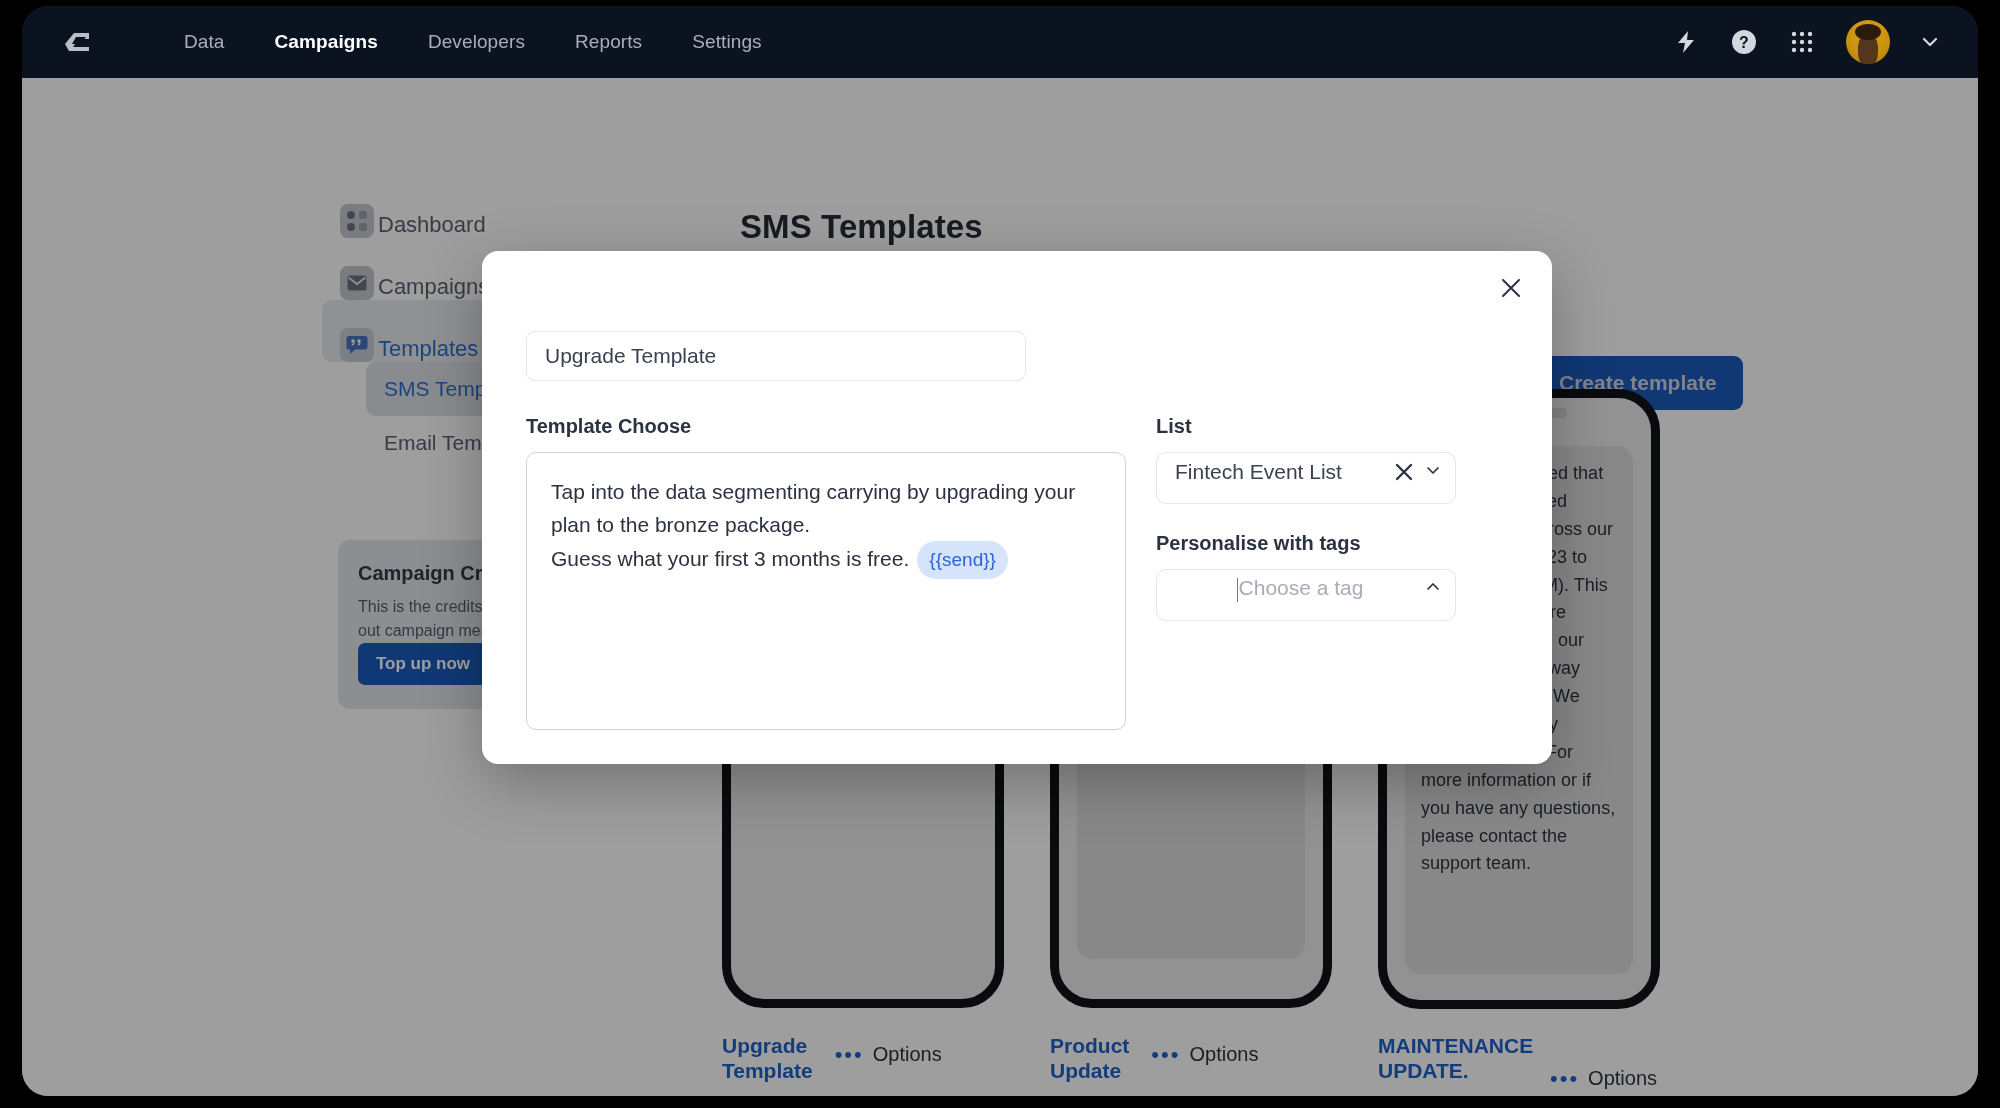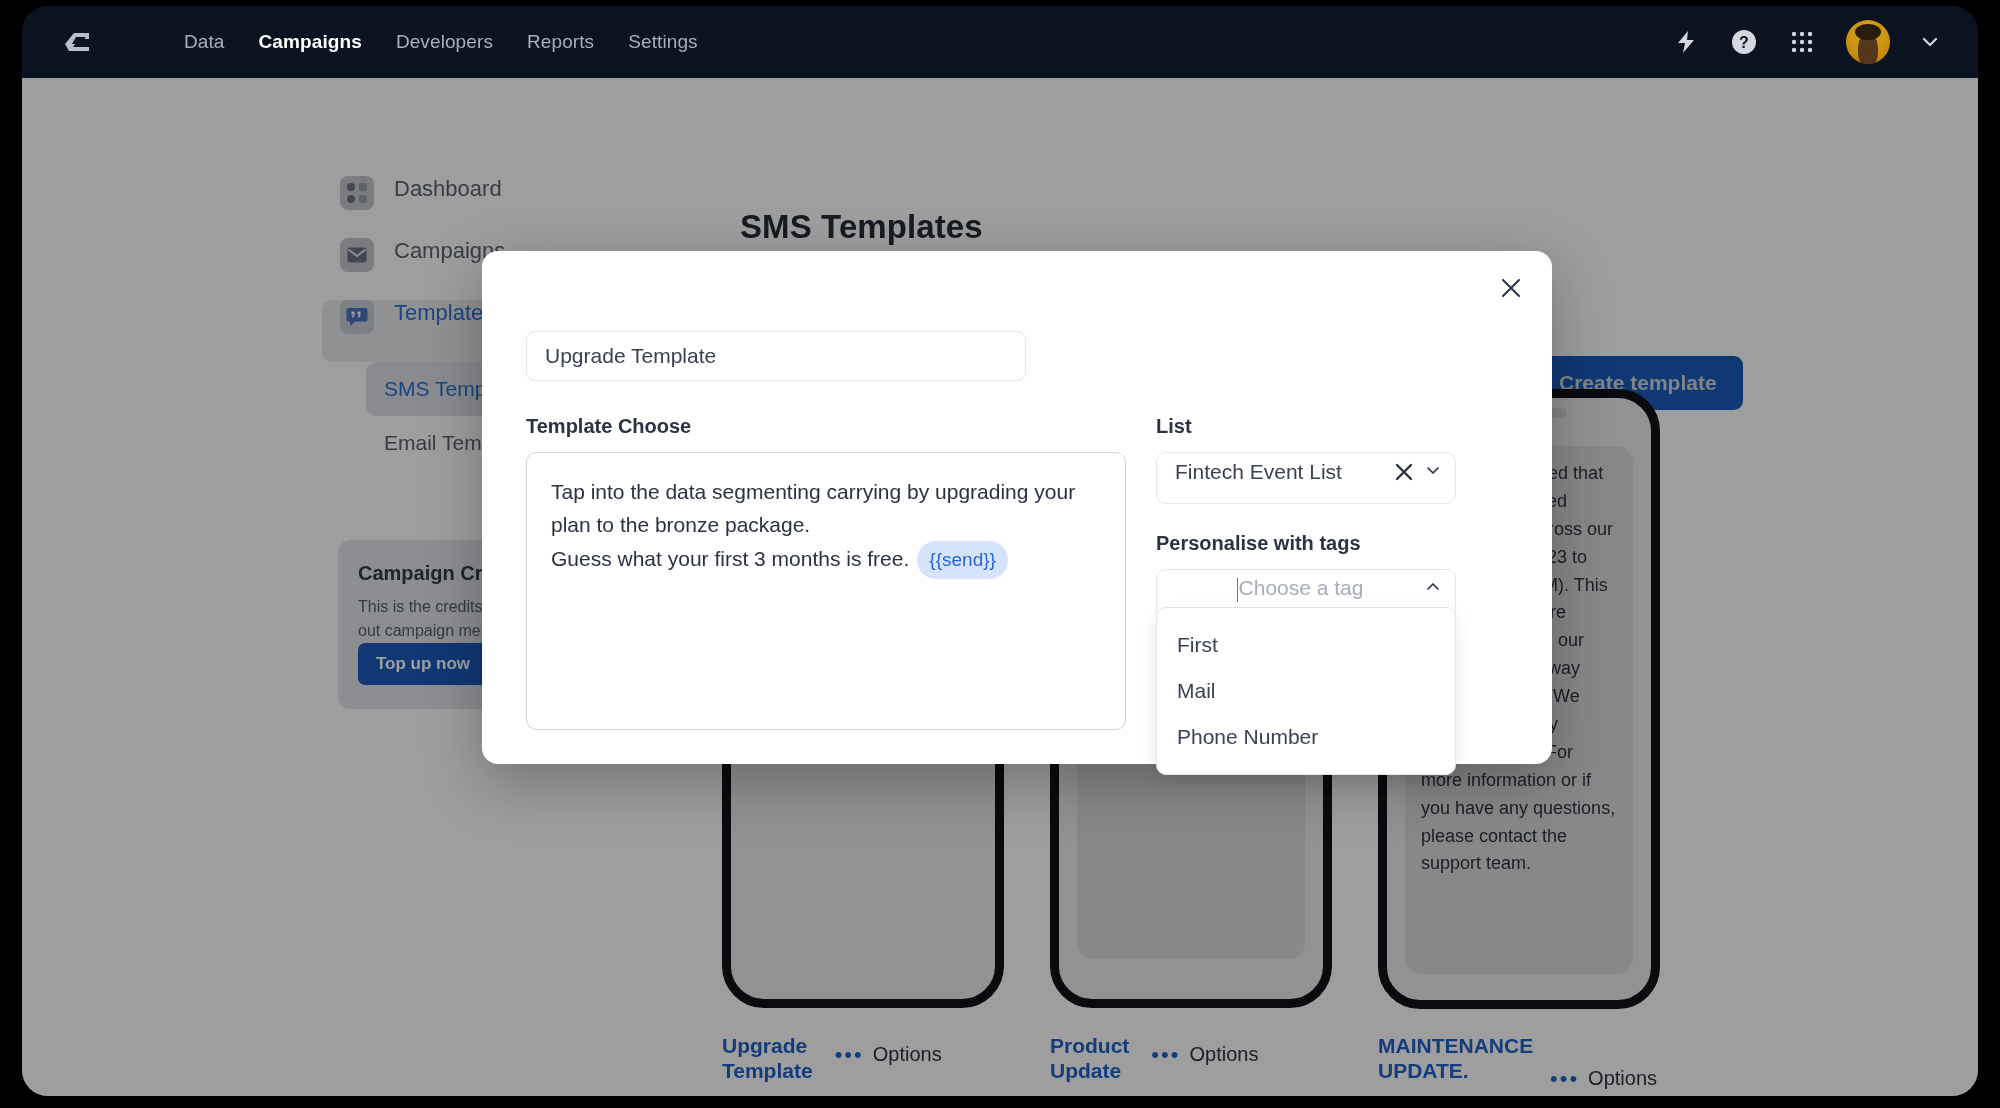--- a/index.html
+++ b/index.html
@@ -37,21 +37,21 @@
     padding: 0 38px 0 28px;
   }
   .logo-wrap { width: 54px; display: flex; align-items: center; justify-content: center; }
   .logo-mark {
     width: 30px; height: 24px;
     position: relative;
   }
   .nav-links {
     display: flex;
     align-items: center;
-    gap: 34px;
+    gap: 50px;
     margin-left: 80px;
   }
   .nav-link {
     color: #a9b0bb;
     font-size: 19px;
     letter-spacing: .1px;
     cursor: pointer;
     white-space: nowrap;
   }
   .nav-link.active { color: #ffffff; font-weight: 700; }
@@ -117,22 +117,22 @@
   }
 
   
   .sidebar {
     position: absolute;
     left: 300px; top: 98px;
     width: 360px;
   }
   .side-item {
     display: flex;
-    align-items: flex-start;
-    gap: 20px;
+    align-items: flex-end;
+    gap: 4px;
     height: 62px;
     padding: 0 18px;
     border-radius: 10px;
     cursor: pointer;
   }
   .side-item.active { background: #e9eaee; }
   .side-label { font-size: 22px; color: #5b6271; }
   .side-item.active .side-label { color: #2f6fd0; }
   .side-ico {
     width: 34px; height: 34px;
@@ -565,24 +565,19 @@
           <div class="field-label tags-label">Personalise with tags</div>
           <div class="select-box">
             <span class="select-ph"><span class="caret-cursor"></span><span>Choose a tag</span></span>
             <span class="caret">
               <svg width="16" height="16" viewBox="0 0 16 16" aria-hidden="true">
                 <path d="M3 10 L8 5 L13 10" stroke="#2b3240" stroke-width="1.7" fill="none" stroke-linecap="round" stroke-linejoin="round"></path>
               </svg>
             </span>
           </div>
 
-          <div class="dropdown">
-            <div class="dd-item">First</div>
-            <div class="dd-item">Mail</div>
-            <div class="dd-item">Phone Number</div>
-          </div>
         </div>
       </div>
 
     </div>
 
   </div>
 </div>
 
 </body></html>

